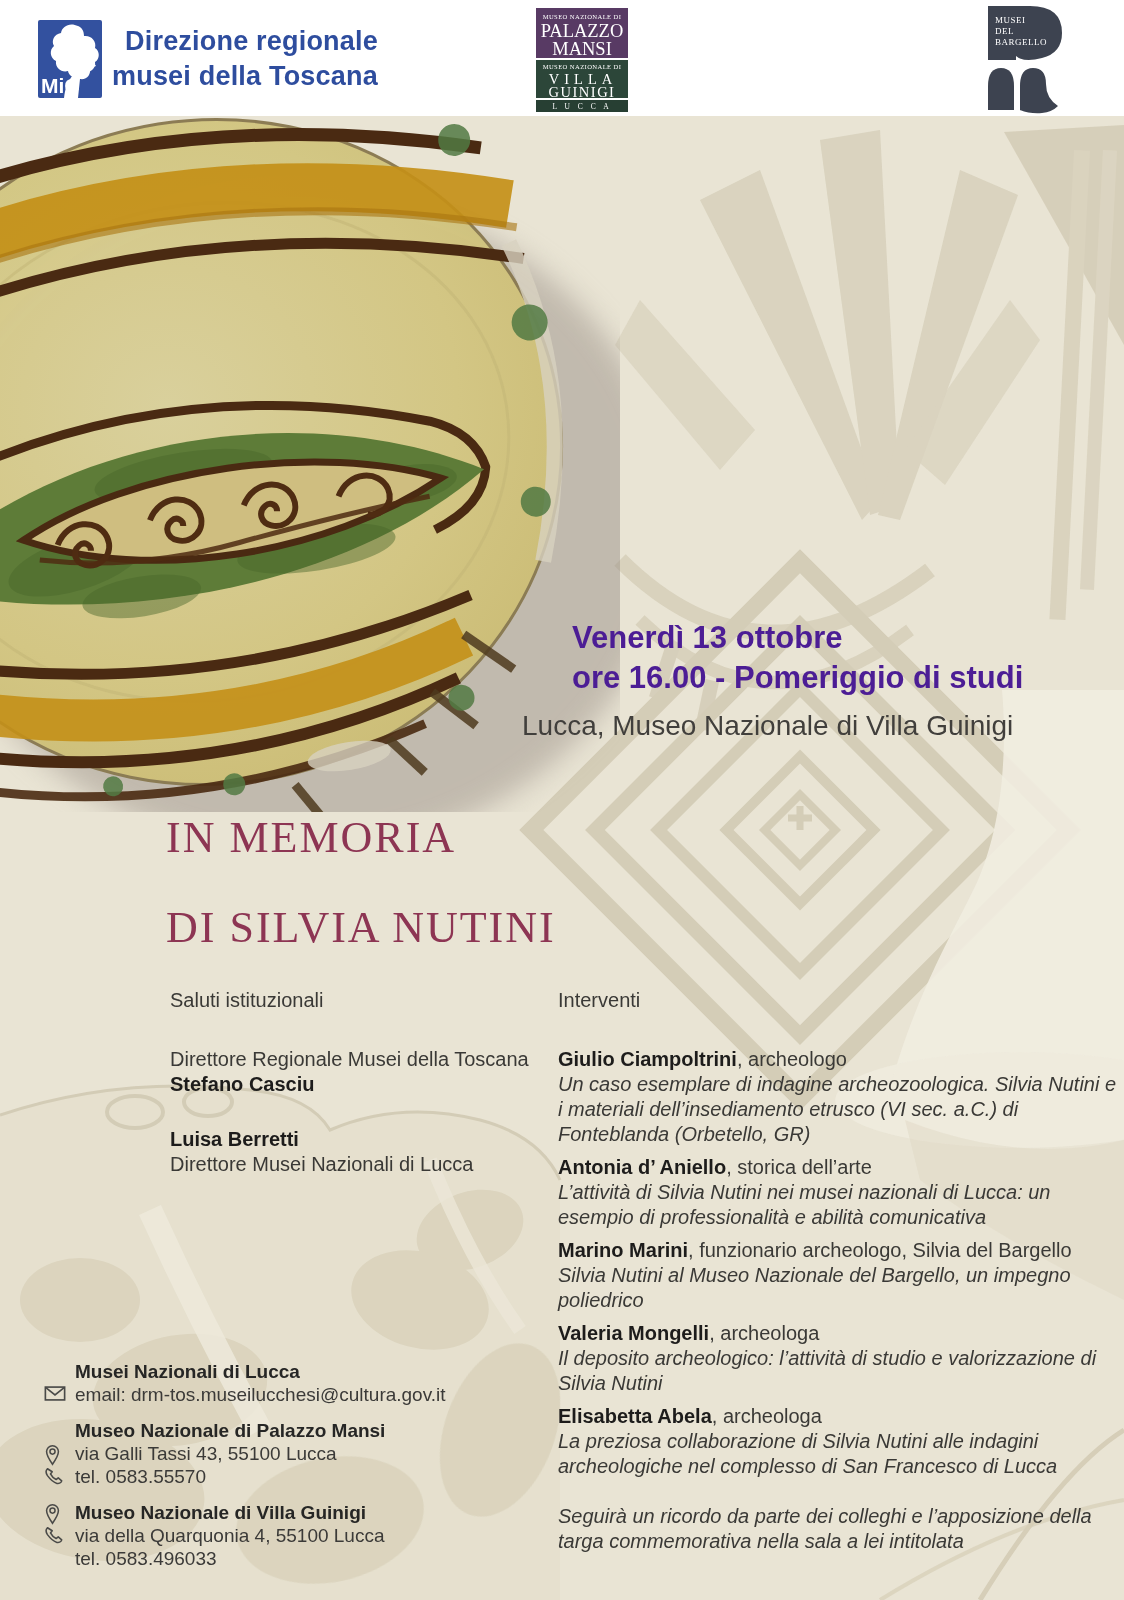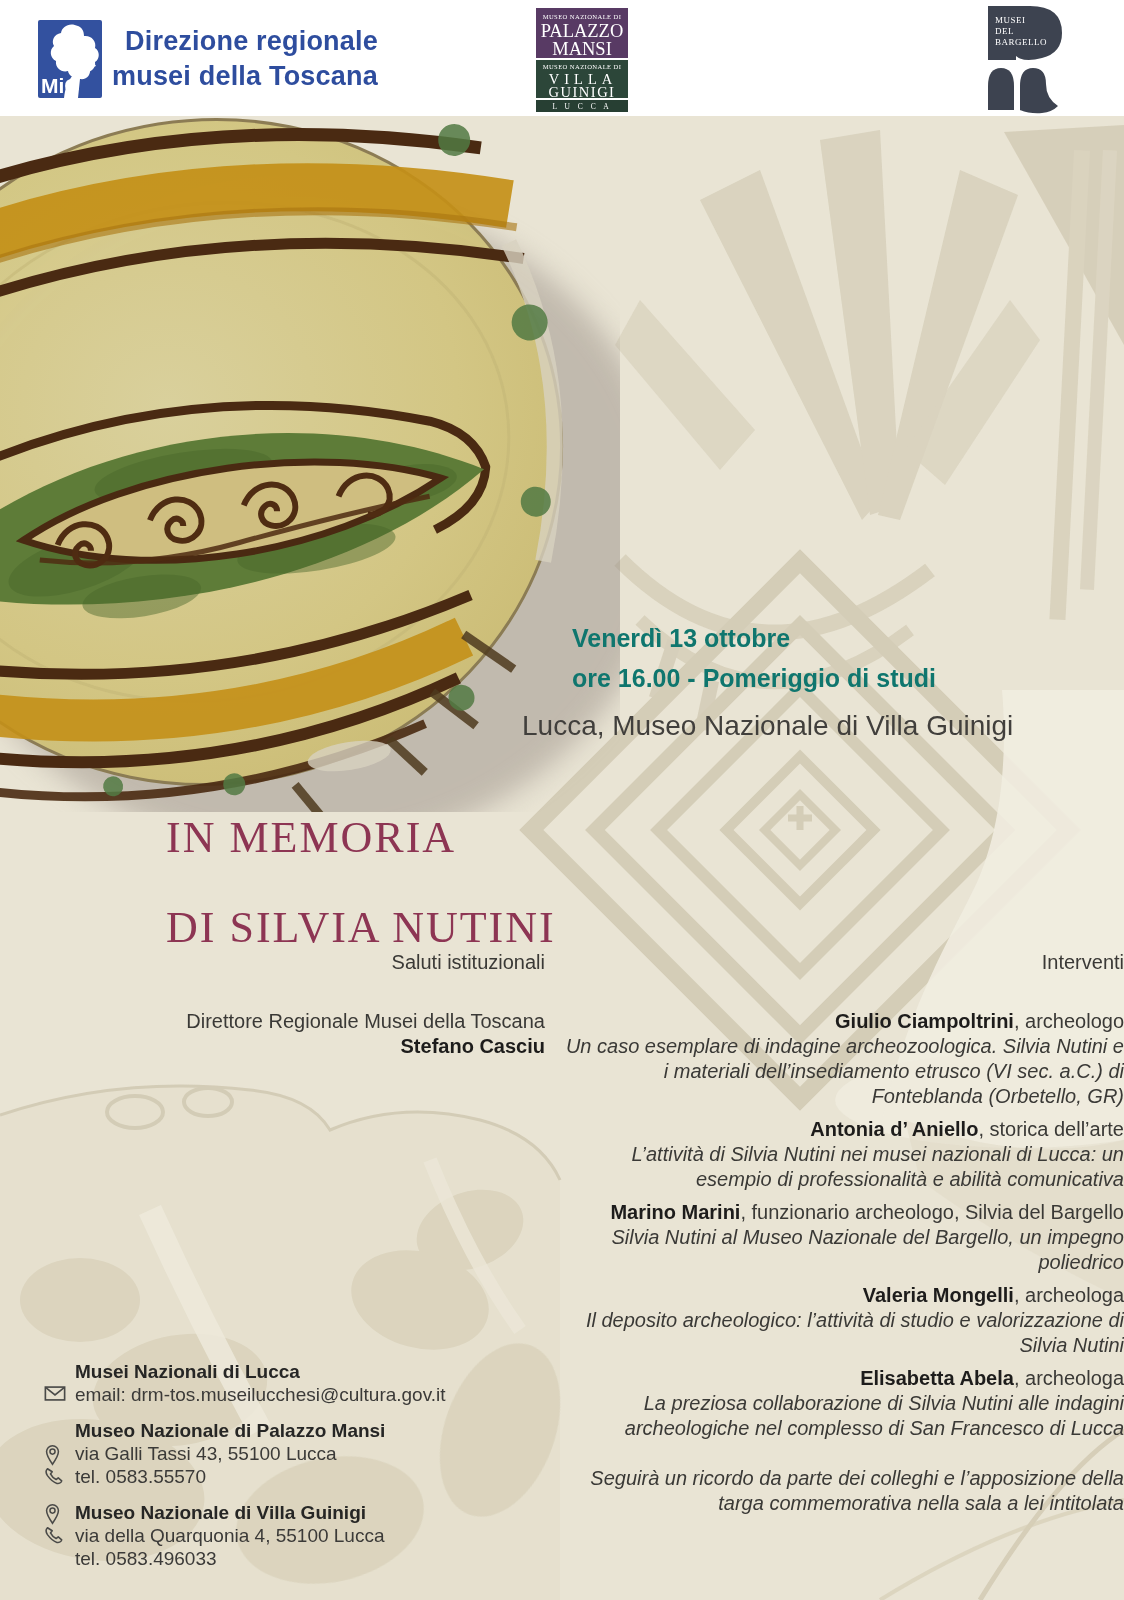--- a/index.html
+++ b/index.html
@@ -9,27 +9,27 @@
     font-family:"Liberation Sans",sans-serif;color:#2e2d2b;
   }
   
   .header{position:absolute;left:0;top:0;width:1124px;height:116px;background:#ffffff;}
   .mic-logo{position:absolute;left:38px;top:20px;}
   .mic-text{position:absolute;left:112px;top:24px;font-size:27px;font-weight:700;
     color:#2e4d9e;line-height:35px;letter-spacing:.2px;text-align:right;}
   .mansi-logo{position:absolute;left:536px;top:8px;}
   .bargello-logo{position:absolute;left:982px;top:6px;}
   
-  .date-block{position:absolute;left:572px;top:618px;font-size:25px;font-weight:700;
-    color:#0f766e;line-height:40px;}
+  .date-block{position:absolute;left:572px;top:618px;font-size:31px;font-weight:700;
+    color:#4c1d95;line-height:40px;}
   .location-line{position:absolute;left:522px;top:710px;font-size:28px;color:#413f3c;}
   .main-title{position:absolute;left:166px;top:793px;font-family:"Liberation Serif",serif;
     font-weight:400;font-size:44px;line-height:90px;color:#8d3553;letter-spacing:2px;}
   
-  .col{position:absolute;top:950px;font-size:20px;line-height:25px;color:#3a3936;text-align:right;}
+  .col{position:absolute;top:988px;font-size:20px;line-height:25px;color:#3a3936;}
   .col-left{left:170px;width:375px;}
   .col-right{left:558px;width:566px;}
   .col .heading{margin:0 0 34px 0;}
   .block{margin:0 0 8px 0;}
   .block-left{margin:0 0 30px 0;}
   .block p{margin:0;}
   .pname{font-weight:700;color:#1d1c1b;}
   .talk{font-style:italic;}
   .closing{margin-top:25px;}
   
@@ -232,20 +232,24 @@
       <div>IN MEMORIA</div>
       <div>DI SILVIA NUTINI</div>
     </div>
 
     <div class="col col-left">
       <p class="heading">Saluti istituzionali</p>
       <div class="block block-left">
         <p>Direttore Regionale Musei della Toscana</p>
         <p><span class="pname">Stefano Casciu</span></p>
       </div>
+      <div class="block block-left">
+        <p><span class="pname">Luisa Berretti</span></p>
+        <p>Direttore Musei Nazionali di Lucca</p>
+      </div>
     </div>
 
     <div class="col col-right">
       <p class="heading">Interventi</p>
 
       <div class="block">
         <p><span class="pname">Giulio Ciampoltrini</span><span>, archeologo</span></p>
         <p class="talk">Un caso esemplare di indagine archeozoologica. Silvia Nutini e i materiali dell’insediamento etrusco (VI sec. a.C.) di Fonteblanda (Orbetello, GR)</p>
       </div>
       <div class="block">

